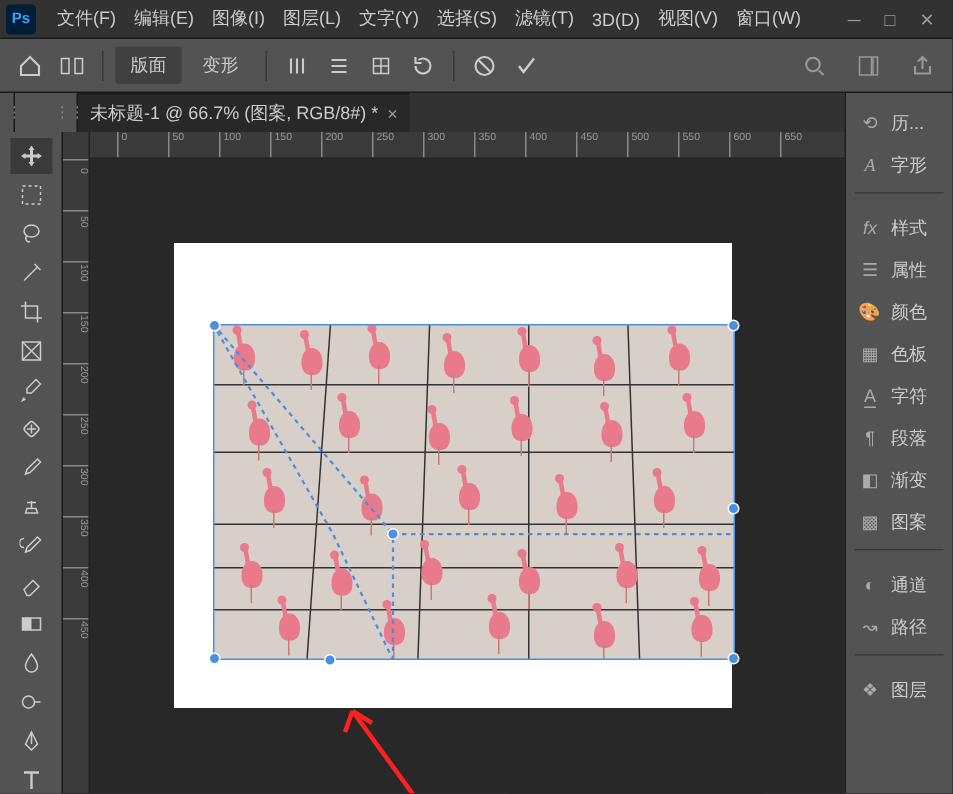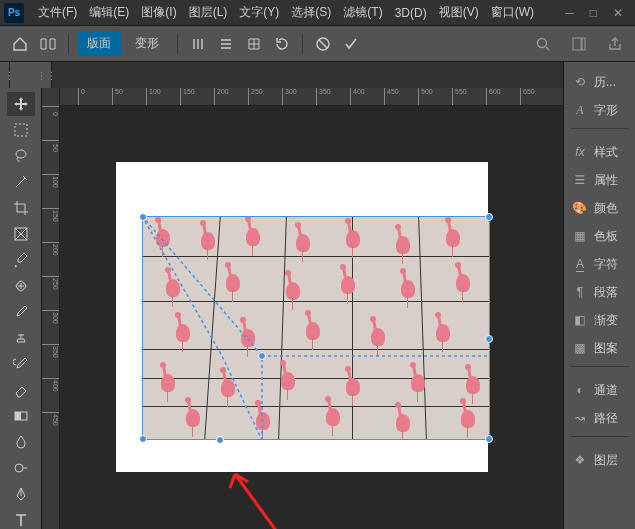--- a/index.html
+++ b/index.html
@@ -7,21 +7,21 @@
 
 .titlebar { height: 26px; background: #323232; display: flex; align-items: center; padding: 0 4px; border-bottom: 1px solid #1a1a1a; }
 .titlebar .logo { width: 20px; height: 20px; background: #001e36; color: #31a8ff; font-weight: bold; font-size: 10px; display: flex; align-items: center; justify-content: center; border-radius: 3px; margin-right: 8px; }
 .menu-item { padding: 0 6px; cursor: pointer; color: #ccc; font-size: 12px; }
 .window-controls { margin-left: auto; display: flex; gap: 16px; padding-right: 8px; }
 .window-controls span { color: #999; cursor: pointer; }
 
 .optbar { height: 36px; background: #535353; display: flex; align-items: center; padding: 0 8px; border-bottom: 1px solid #1a1a1a; gap: 4px; }
 .optbar .ico { width: 24px; height: 24px; display: flex; align-items: center; justify-content: center; color: #ccc; cursor: pointer; }
 .optbar .tab { padding: 4px 10px; cursor: pointer; color: #ccc; font-size: 12px; }
-.optbar .tab.active { background: #0369a1; border-radius: 2px; }
+.optbar .tab.active { background: #404040; border-radius: 2px; }
 .optbar .divider { width: 1px; height: 20px; background: #3a3a3a; margin: 0 4px; }
 .optbar .right { margin-left: auto; display: flex; gap: 12px; }
 
 .mainrow { display: flex; height: calc(100% - 62px); }
 
 .leftcol { width: 42px; background: #535353; display: flex; flex-direction: column; }
 .doc-handle { width: 10px; height: 26px; background: #535353; border-right: 1px solid #1a1a1a; display:flex; align-items:center; justify-content:center; color:#888; font-size:10px; }
 .toolbox { flex: 1; background: #535353; display: flex; flex-direction: column; align-items: center; padding-top: 4px; gap: 2px; border-right: 1px solid #1a1a1a; }
 .tool { width: 28px; height: 24px; display: flex; align-items: center; justify-content: center; color: #ccc; cursor: pointer; position: relative; }
 .tool.active { background: #3a3a3a; }
@@ -246,20 +246,24 @@
           <svg width="16" height="16" viewBox="0 0 16 16">
             <path d="M3 3h10M8 3v11" stroke="#ccc" stroke-width="1.6"></path>
           </svg>
         </div>
     </div>
   </div>
 
   <div class="docarea">
     <div class="tabrow">
       <div class="doc-handle">⋮⋮</div>
+      <div class="doctab">
+        <span>未标题-1 @ 66.7% (图案, RGB/8#) *</span>
+        <span class="close">×</span>
+      </div>
     </div>
     <div class="rulerwrap">
       <div class="rulerV">
         <div class="tick" style="top:18px">0</div>
         <div class="tick" style="top:52px">50</div>
         <div class="tick" style="top:86px">100</div>
         <div class="tick" style="top:120px">150</div>
         <div class="tick" style="top:154px">200</div>
         <div class="tick" style="top:188px">250</div>
         <div class="tick" style="top:222px">300</div>

